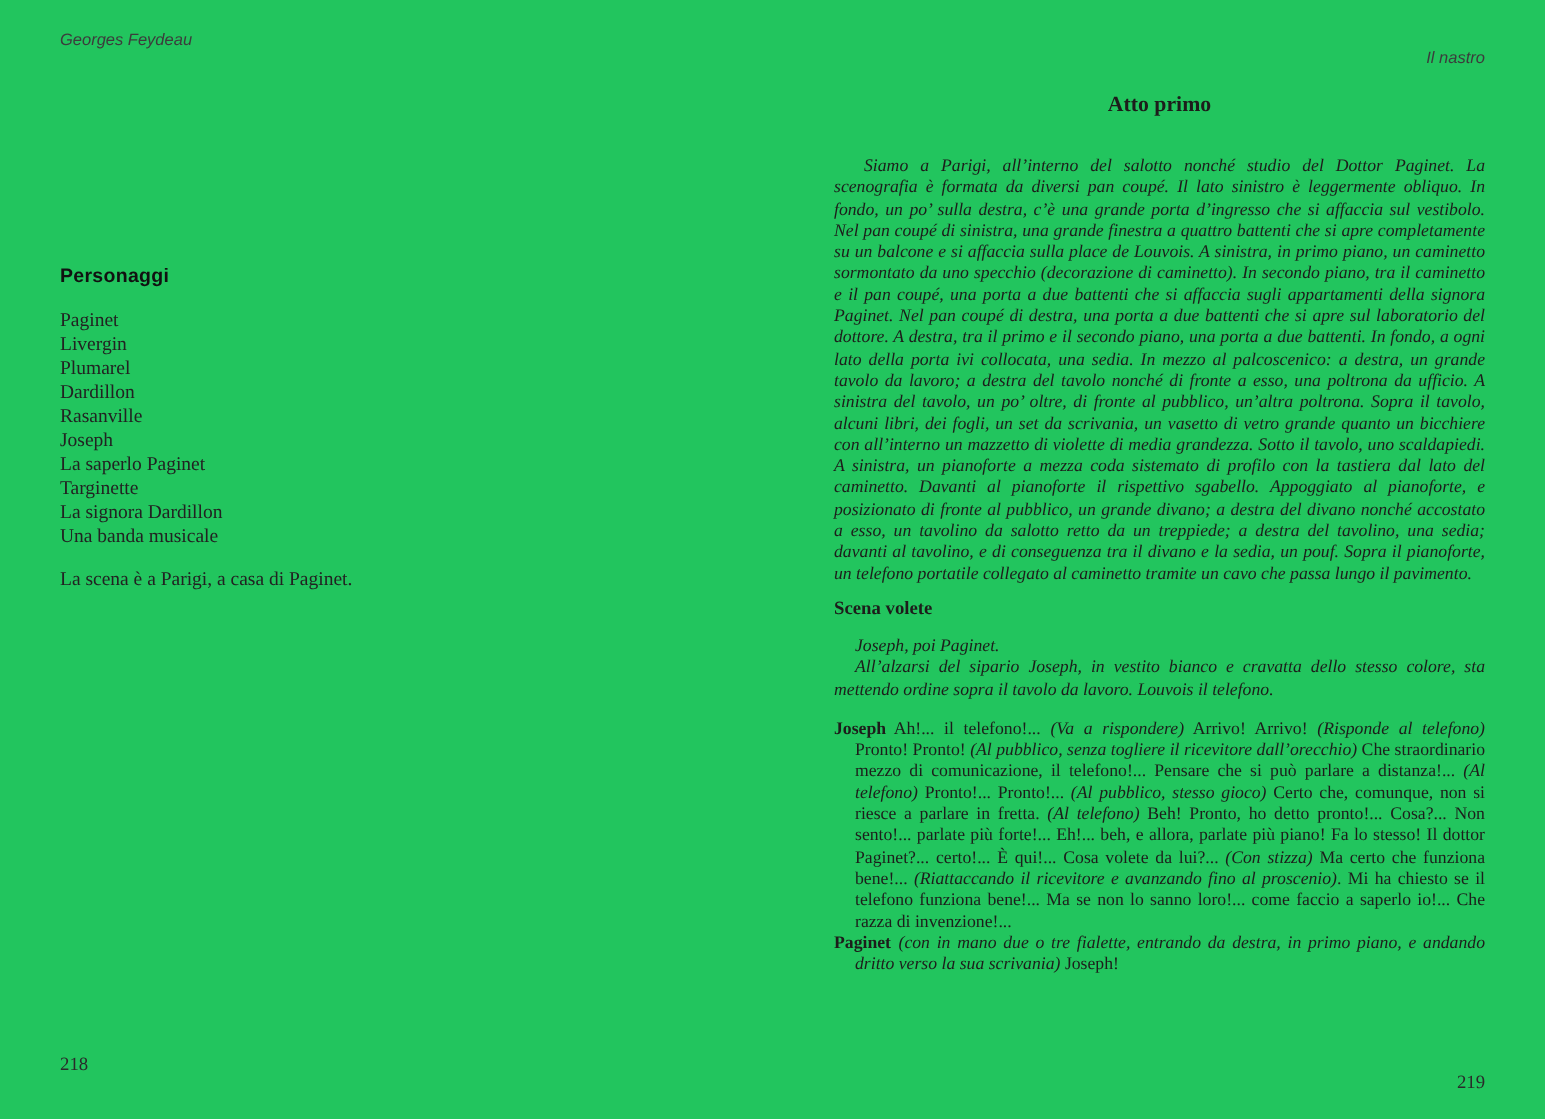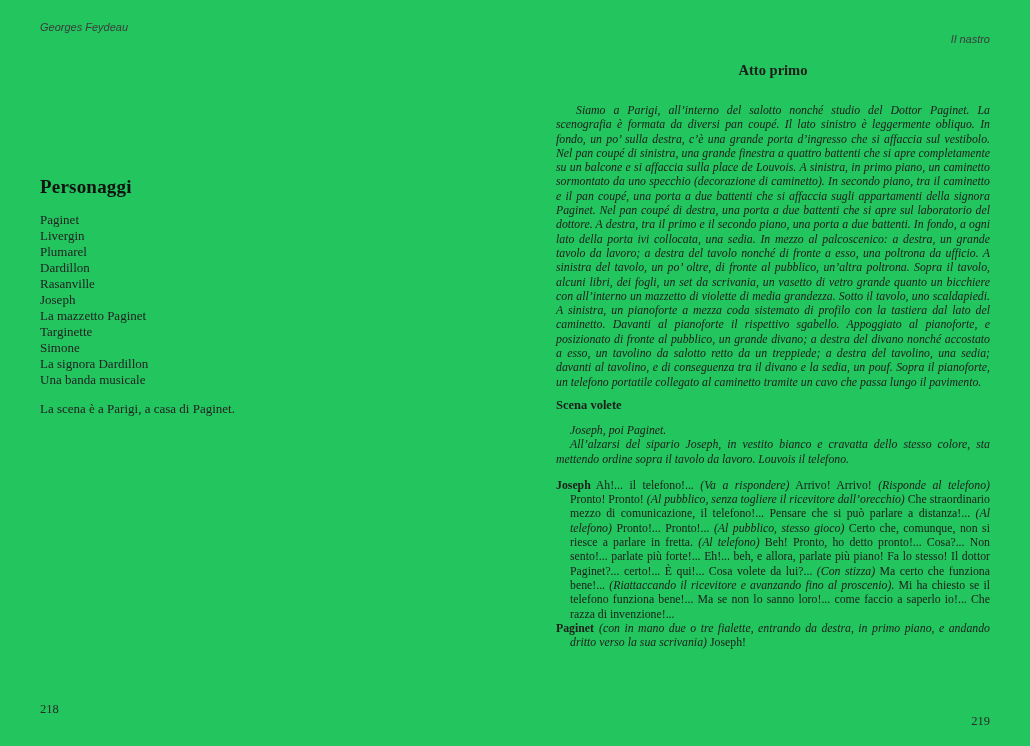--- a/index.html
+++ b/index.html
@@ -16,22 +16,22 @@
   .running-head {
     position:absolute; top:21px;
     font-family:"Liberation Sans", sans-serif; font-style:italic;
     font-size:11px; color:#3c3c3c;
   }
   .rh-left  { left:40px; }
   .rh-right { right:40px; }
 
   .personaggi-block { position:absolute; left:40px; top:176px; width:320px; }
   .personaggi-title {
-    font-family:Liberation Serif, serif; font-weight:bold;
-    font-size:19px; color:#111; letter-spacing:.2px;
+    font-family:Liberation Sans, sans-serif; font-weight:bold;
+    font-size:13px; color:#111; letter-spacing:.2px;
   }
   .char-list { margin-top:14px; font-size:13px; line-height:16px; color:#222; }
   .scene-note { margin-top:13px; font-size:13px; color:#222; }
 
   .page-num { position:absolute; top:702px; font-size:12.5px; color:#2a2a2a; }
   .pn-left  { left:40px; }
   .pn-right { right:40px; }
 
   .right-content {
     position:absolute; left:41px; top:50px; width:434px;
@@ -63,23 +63,22 @@
 
     <div class="personaggi-block">
       <h2 class="personaggi-title">Personaggi</h2>
       <div class="char-list">
           <div>Paginet</div>
           <div>Livergin</div>
           <div>Plumarel</div>
           <div>Dardillon</div>
           <div>Rasanville</div>
           <div>Joseph</div>
-          <div>La mazzetto Paginet</div>
+          <div>La saperlo Paginet</div>
           <div>Targinette</div>
-          <div>Simone</div>
           <div>La signora Dardillon</div>
           <div>Una banda musicale</div>
         </div>
       <p class="scene-note">La scena è a Parigi, a casa di Paginet.</p>
     </div>
 
     <div class="page-num pn-left">218</div>
   </section>
 
   <section class="page right">

